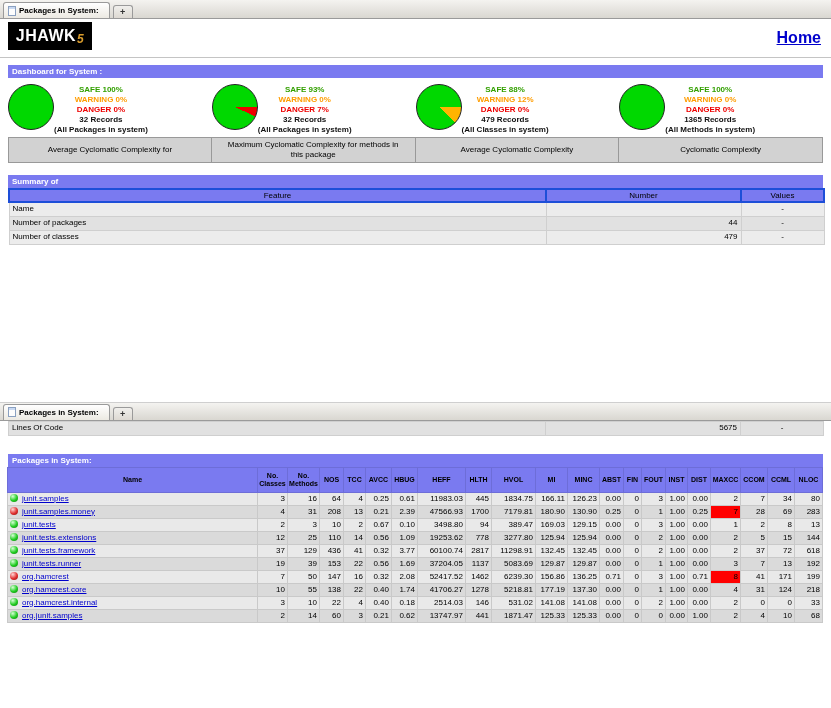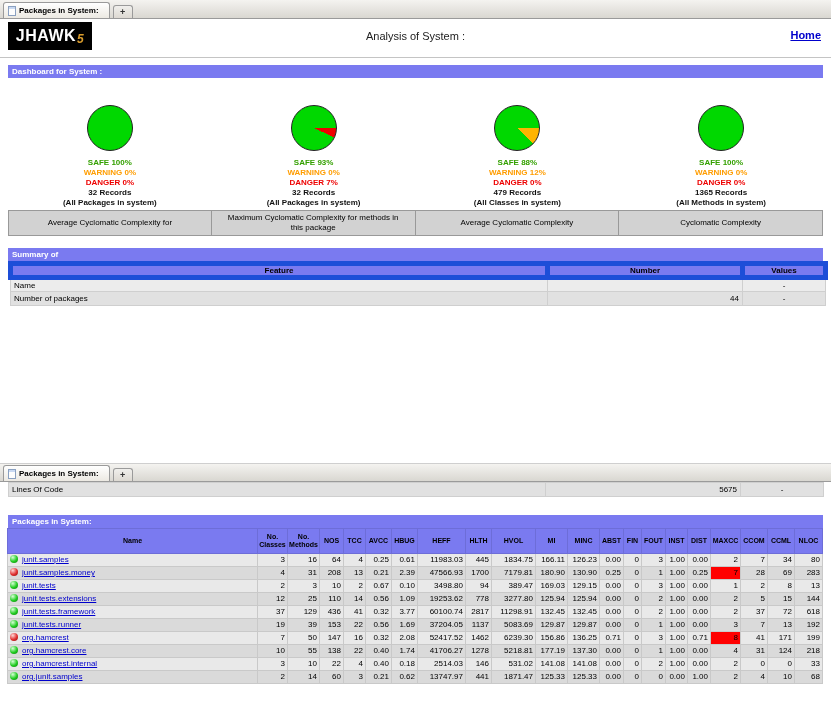--- a/index.html
+++ b/index.html
@@ -15,42 +15,42 @@
   .tab-plus{padding:0;width:20px;height:13px;justify-content:center;font-size:9px;color:#333;
     background:linear-gradient(#f0efec,#ddd9d2);margin-left:3px}
   .page-icon{width:8px;height:10px;background:#fdfdfd;border:1px solid #8aa0c0;
     box-shadow:inset 0 2px 0 #c9d9f2}
   
   .header{position:relative;height:36px}
   .logo{position:absolute;left:8px;top:3px;width:84px;height:28px;background:#000;color:#fff;
     display:flex;align-items:center;justify-content:center;font-weight:bold;font-size:16px;letter-spacing:.5px}
   .logo .five{color:#d89b2c;font-size:12px;align-self:flex-end;margin:0 0 4px 1px;font-style:italic}
   .page-title{position:absolute;left:0;right:0;top:11px;text-align:center;font-size:11px;color:#222}
-  .home-link{position:absolute;right:10px;top:10px;font-size:11px;font-weight:bold;color:#0000cc;
+  .home-link{position:absolute;right:10px;top:10px;font-size:16px;font-weight:bold;color:#0000cc;
     text-decoration:underline;cursor:pointer}
   .hrule{border-top:1px solid #c4c4c4;margin:2px 0 7px 0}
   
   .section-bar{margin:0 8px;background:#7a7af0;color:#fff;font-size:8px;font-weight:bold;
     padding:3px 4px;height:13px;line-height:8px}
   
   .gauges{margin:0 8px;display:flex}
-  .gauge{width:25%;display:flex;flex-direction:column;align-items:center;padding-top:27px}
+  .gauge{width:25%;display:flex;align-items:center;padding-top:0}
   .pie{width:46px;height:46px;border-radius:50%;border:1px solid #222}
   .glines{margin-top:7px;text-align:center}
   .gline{font-size:8px;font-weight:bold;line-height:10px}
   .safe-text{color:#33a000}.warn-text{color:#ff9d00}.danger-text{color:#ee0000}.rec-text{color:#111}
   .captions{margin:2px 8px 0;display:flex}
   .caption{width:25%;min-height:26px;background:#d2d2d2;border:1px solid #999;display:flex;
     align-items:center;justify-content:center;text-align:center;font-size:8px;line-height:10px;padding:2px 16px}
   .caption + .caption{border-left:none}
   
   .summary-bar{margin-top:12px}
   table{border-collapse:collapse}
   .summary-table{width:815px;margin:0 8px;table-layout:fixed;font-size:8px}
-  .summary-table th{background:#7a7af0;color:#000;font-weight:bold;height:13px;border:5px solid #1d4ed8;font-size:8px}
+  .summary-table th{background:#7a7af0;color:#000;font-weight:normal;height:13px;border:2px solid #1d4ed8;font-size:8px}
   .summary-table td{height:14px;border:1px solid #cfcfcf;padding:0 3px;line-height:10px}
   .summary-table tr.r-odd td{background:#ececec}
   .summary-table tr.r-even td{background:#e1e1e1}
   col.c-feature{width:537px}col.c-number{width:195px}col.c-values{width:83px}
   td.num{text-align:right}td.val{text-align:center}
   .spacer1{height:157px}.spacer2{height:18px}
   
   .pkg-table{width:815px;margin:0 7px;table-layout:fixed;font-size:8px}
   .pkg-table th{background:#7a7af0;color:#000;font-size:7px;font-weight:bold;border:1px solid #6d6dd8;
     padding:1px 0;height:25px;vertical-align:middle;line-height:8px;text-align:center}
@@ -74,21 +74,20 @@
     <span>Packages in System:</span>
   </div>
   <div class="tab tab-plus">+</div>
 </div>
 
 <div class="header">
   <div class="logo">
     <span>JHAWK</span>
       <span class="five">5</span>
   </div>
-  <div class="page-title">Analysis of System :</div>
   <a class="home-link">Home</a>
 </div>
 <div class="hrule"></div>
 
 <div class="section-bar">Dashboard for System :</div>
 <div class="gauges" id="gauges">
     <div class="gauge">
       <div class="pie" style="background: rgb(0, 216, 0);"></div>
       <div class="glines">
         <div class="gline safe-text">SAFE 100%</div>
@@ -154,20 +153,25 @@
       <tr class="r-odd">
         <td class="feat">Name</td>
         <td class="num"></td>
         <td class="val">-</td>
       </tr>
       <tr class="r-even">
         <td class="feat">Number of packages</td>
         <td class="num">44</td>
         <td class="val">-</td>
       </tr>
+      <tr class="r-odd">
+        <td class="feat">Number of classes</td>
+        <td class="num">479</td>
+        <td class="val">-</td>
+      </tr>
     </tbody>
 </table>
 
 <div class="spacer1"></div>
 
 <div class="tabbar tabbar-bottom">
   <div class="tab">
     <span class="page-icon"></span>
     <span>Packages in System:</span>
   </div>

